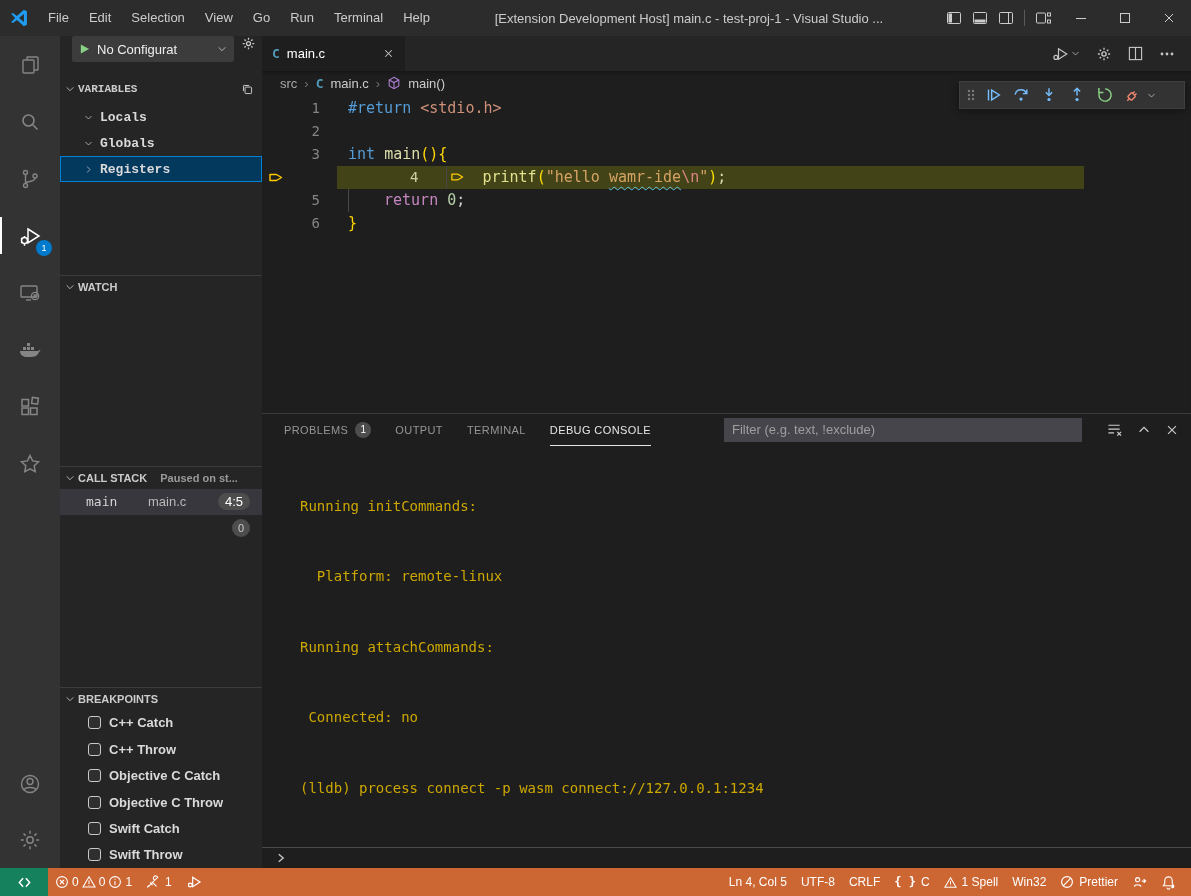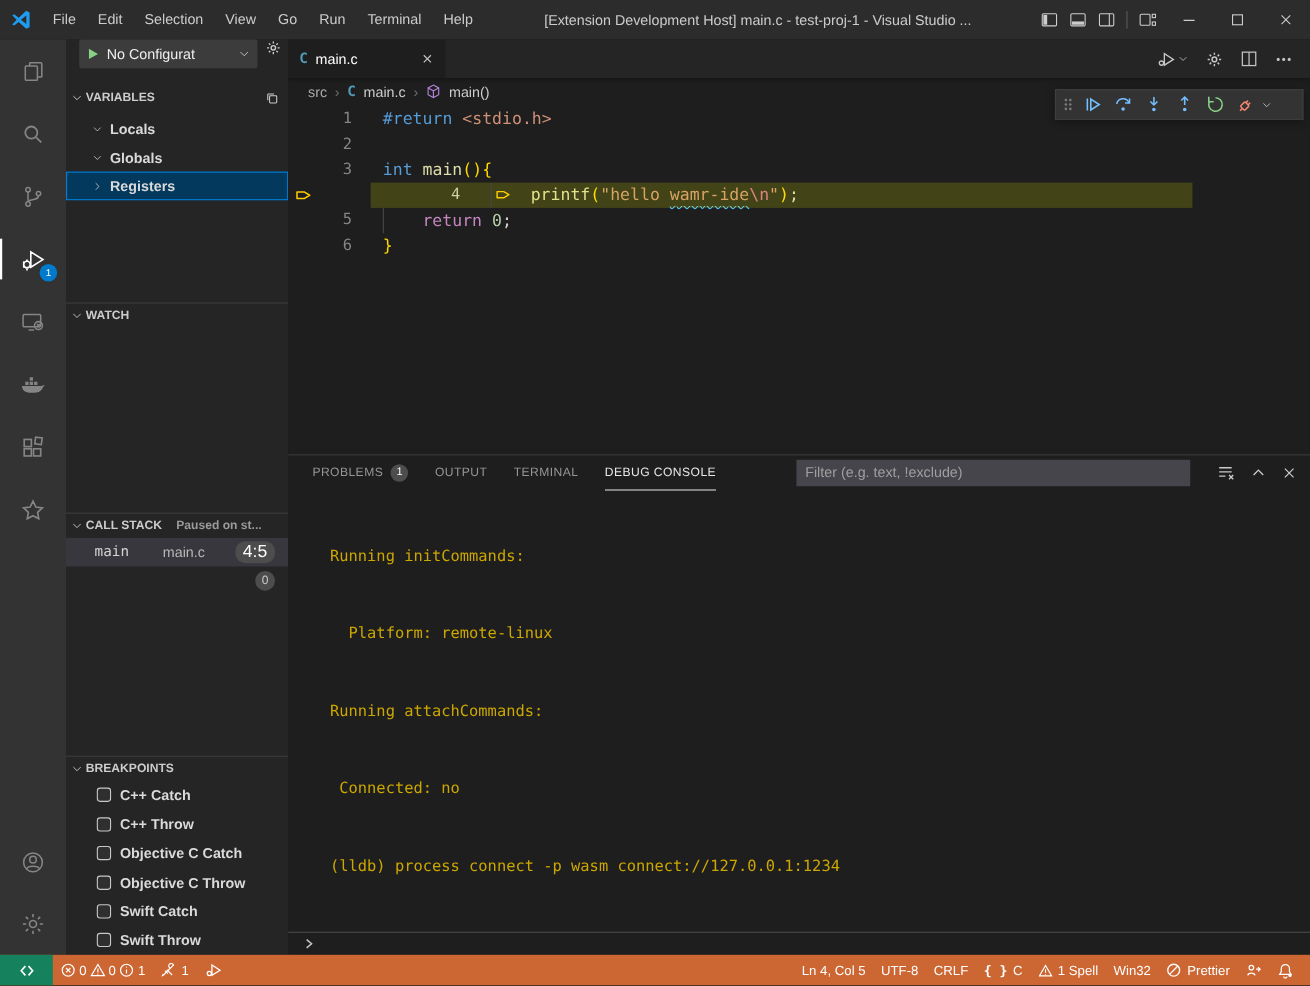--- a/index.html
+++ b/index.html
@@ -32,32 +32,32 @@
   
   .sidebar { flex:0 0 202px; background:#252526; display:flex; flex-direction:column; min-height:0; }
   .debug-header { flex:0 0 42px; display:flex; align-items:flex-start; padding:0 6px 0 12px; gap:7px; }
   .config-pill { flex:1; height:26px; background:#3c3c3c; border-radius:2px; display:flex; align-items:center; padding:0 7px; gap:7px; color:#eeeeee; min-width:0; }
   .config-label { flex:1; overflow:hidden; white-space:nowrap; }
   .sec { border-top:1px solid #3c3c3c; }
   .sec-header { height:22px; display:flex; align-items:center; padding:0 8px 0 5px; gap:3px;
                 font-weight:bold; font-size:11px; color:#cccccc; }
   .sec-header .spacer { flex:1; }
   .sec-status { font-size:11px; font-weight:bold; color:#9a9a9a; margin-left:10px; }
-  .sec-variables { height:199px; border-top:none; }
+  .sec-variables { height:199px; border-top:none;font-family:Liberation Mono, monospace; }
   .sec-watch { height:193px; }
   .sec-callstack { height:223px; }
   .sec-breakpoints { flex:1; }
   .tree-rows { padding-top:4px; }
   .tree-row { height:26px; display:flex; align-items:center; padding-left:24px; gap:7px;
               font-weight:600; color:#dadada; }
   .tree-row.selected { background:#04395e; outline:1px solid #007fd4; outline-offset:-1px; }
   .cs-frame { height:26px; background:#37373d; display:flex; align-items:center; padding:0 12px 0 26px; }
   .cs-name { font-family:"DejaVu Sans Mono", monospace; font-size:13px; color:#d4d4d4; width:62px; }
   .cs-file { color:#b8b8b8; }
-  .badge-pill { margin-left:auto; background:#4d4d4d; color:#ffffff; border-radius:9px; padding:1px 7px; font-size:16px; }
+  .badge-pill { margin-left:auto; background:#4d4d4d; color:#ffffff; border-radius:9px; padding:1px 7px; font-size:13px; }
   .cs-thread { height:26px; display:flex; align-items:center; justify-content:flex-end; padding-right:12px; }
   .badge-circle { width:18px; height:18px; border-radius:50%; background:#4d4d4d; color:#cccccc; font-size:11px;
                   display:flex; align-items:center; justify-content:center; }
   .bp-row { height:26.4px; display:flex; align-items:center; padding-left:28px; gap:8px; font-weight:600; color:#dadada; }
   .checkbox { width:13px; height:13px; border:1px solid #c8c8c8; border-radius:3px; background:#2f2f2f; }
 
   
   .main-col { flex:1; display:flex; flex-direction:column; min-width:0; background:#1e1e1e; }
   .tabbar { flex:0 0 35px; background:#252526; display:flex; align-items:stretch; }
   .tab { width:143px; background:#1e1e1e; display:flex; align-items:center; padding:0 10px; gap:7px; color:#ffffff; }

